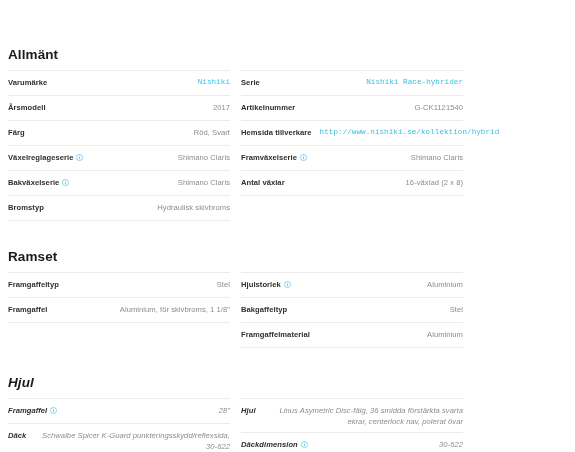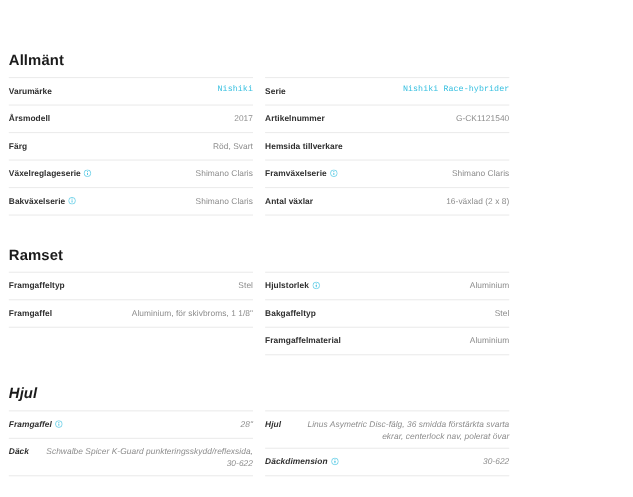--- a/index.html
+++ b/index.html
@@ -140,38 +140,45 @@
   <span class="info-icon">
     <svg width="7" height="7" viewBox="0 0 14 14" xmlns="http://www.w3.org/2000/svg">
       <circle cx="7" cy="7" r="6.1" fill="none" stroke="#39c0e0" stroke-width="1.2"></circle>
       <circle cx="7" cy="4" r="0.95" fill="#39c0e0"></circle>
       <rect x="6.2" y="5.9" width="1.6" height="4.4" rx="0.6" fill="#39c0e0"></rect>
     </svg>
   </span>
 </div>
               <div class="spec-value">Shimano Claris</div>
             </div>
+            <div class="spec-row">
+              <div class="spec-label">
+                <span>Bromstyp</span>
+              </div>
+              <div class="spec-value">Hydraulisk skivbroms</div>
+            </div>
           </div>
           <div class="col">
             <div class="spec-row">
               <div class="spec-label">
                 <span>Serie</span>
               </div>
               <div class="spec-value link">Nishiki Race-hybrider</div>
             </div>
             <div class="spec-row">
               <div class="spec-label">
                 <span>Artikelnummer</span>
               </div>
               <div class="spec-value">G-CK1121540</div>
             </div>
             <div class="spec-row">
               <div class="spec-label">
                 <span>Hemsida tillverkare</span>
               </div>
+              <div class="spec-value link">http://www.nishiki.se/kollektion/hybrid</div>
             </div>
             <div class="spec-row">
               <div class="spec-label">
                 <span>Framväxelserie</span>
   <span class="info-icon">
     <svg width="7" height="7" viewBox="0 0 14 14" xmlns="http://www.w3.org/2000/svg">
       <circle cx="7" cy="7" r="6.1" fill="none" stroke="#39c0e0" stroke-width="1.2"></circle>
       <circle cx="7" cy="4" r="0.95" fill="#39c0e0"></circle>
       <rect x="6.2" y="5.9" width="1.6" height="4.4" rx="0.6" fill="#39c0e0"></rect>
     </svg>

